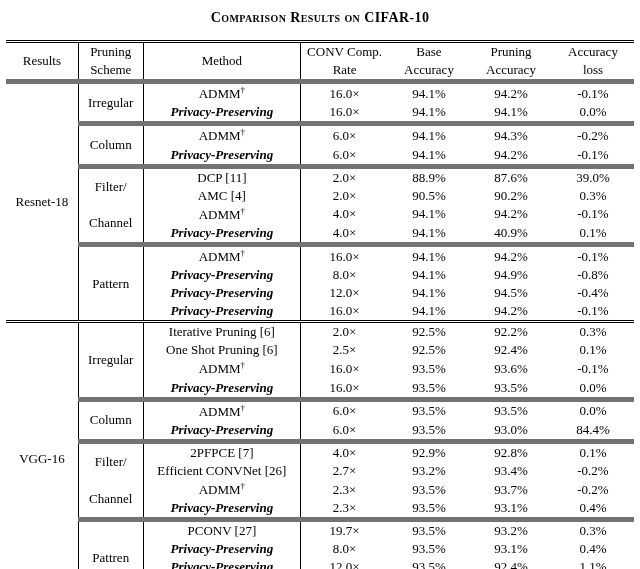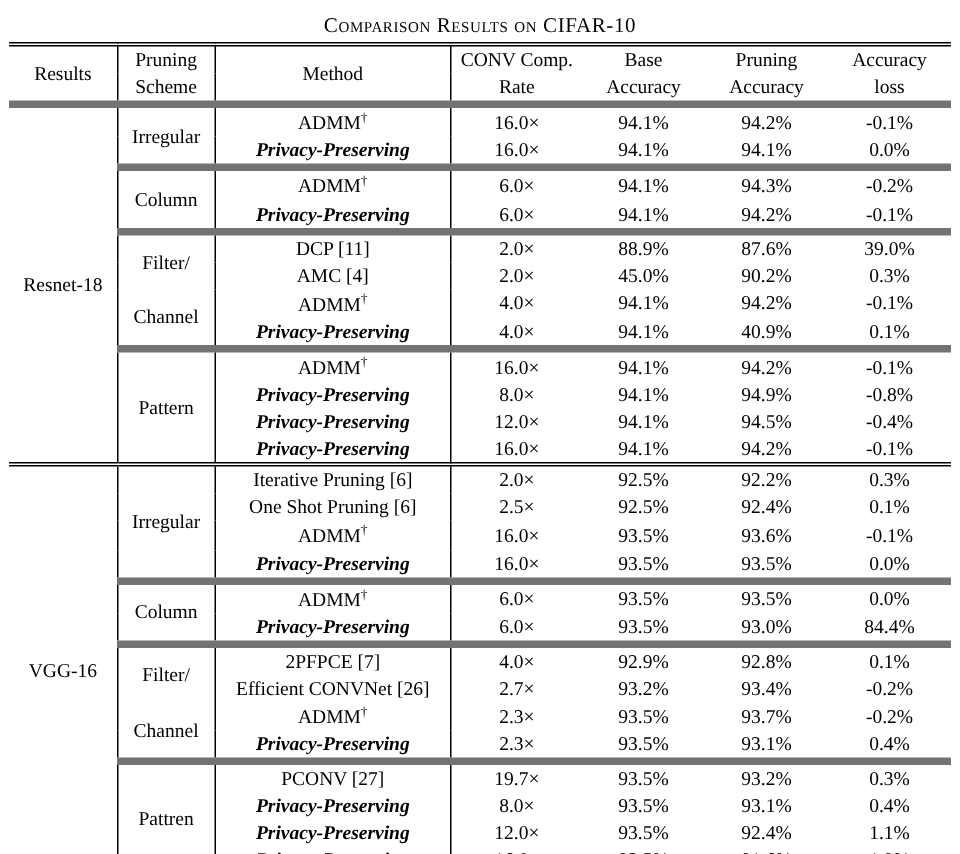--- a/index.html
+++ b/index.html
@@ -7,25 +7,25 @@
     font-size: 13px;
     color: #000;
     background: #fff;
     margin: 0;
     padding: 10px 6px;
     width: 640px;
     box-sizing: border-box;
   }
   .title {
     font-variant: small-caps;
-    font-weight: normal;
+    font-weight: bold;
     text-align: center;
     font-size: 14px;
     letter-spacing: 0.4px;
-    margin-bottom: 2px;
+    margin-bottom: 14px;
   }
   table {
     border-collapse: collapse;
     width: 100%;
   }
   th, td {
     padding: 1px 6px;
     text-align: center;
     font-weight: normal;
     white-space: nowrap;
@@ -101,21 +101,21 @@
     <td rowspan="2" class="vr">Filter/</td>
     <td class="vr">DCP [11]</td>
     <td>2.0×</td>
     <td>88.9%</td>
     <td>87.6%</td>
     <td>39.0%</td>
   </tr>
   <tr>
     <td class="vr">AMC [4]</td>
     <td>2.0×</td>
-    <td>45.0%</td>
+    <td>90.5%</td>
     <td>90.2%</td>
     <td>0.3%</td>
   </tr>
   <tr>
     <td rowspan="2" class="vr sgl-bottom">Channel</td>
     <td class="vr"><span>ADMM</span><span class="sup">†</span></td>
     <td>4.0×</td>
     <td>94.1%</td>
     <td>94.2%</td>
     <td>-0.1%</td>

